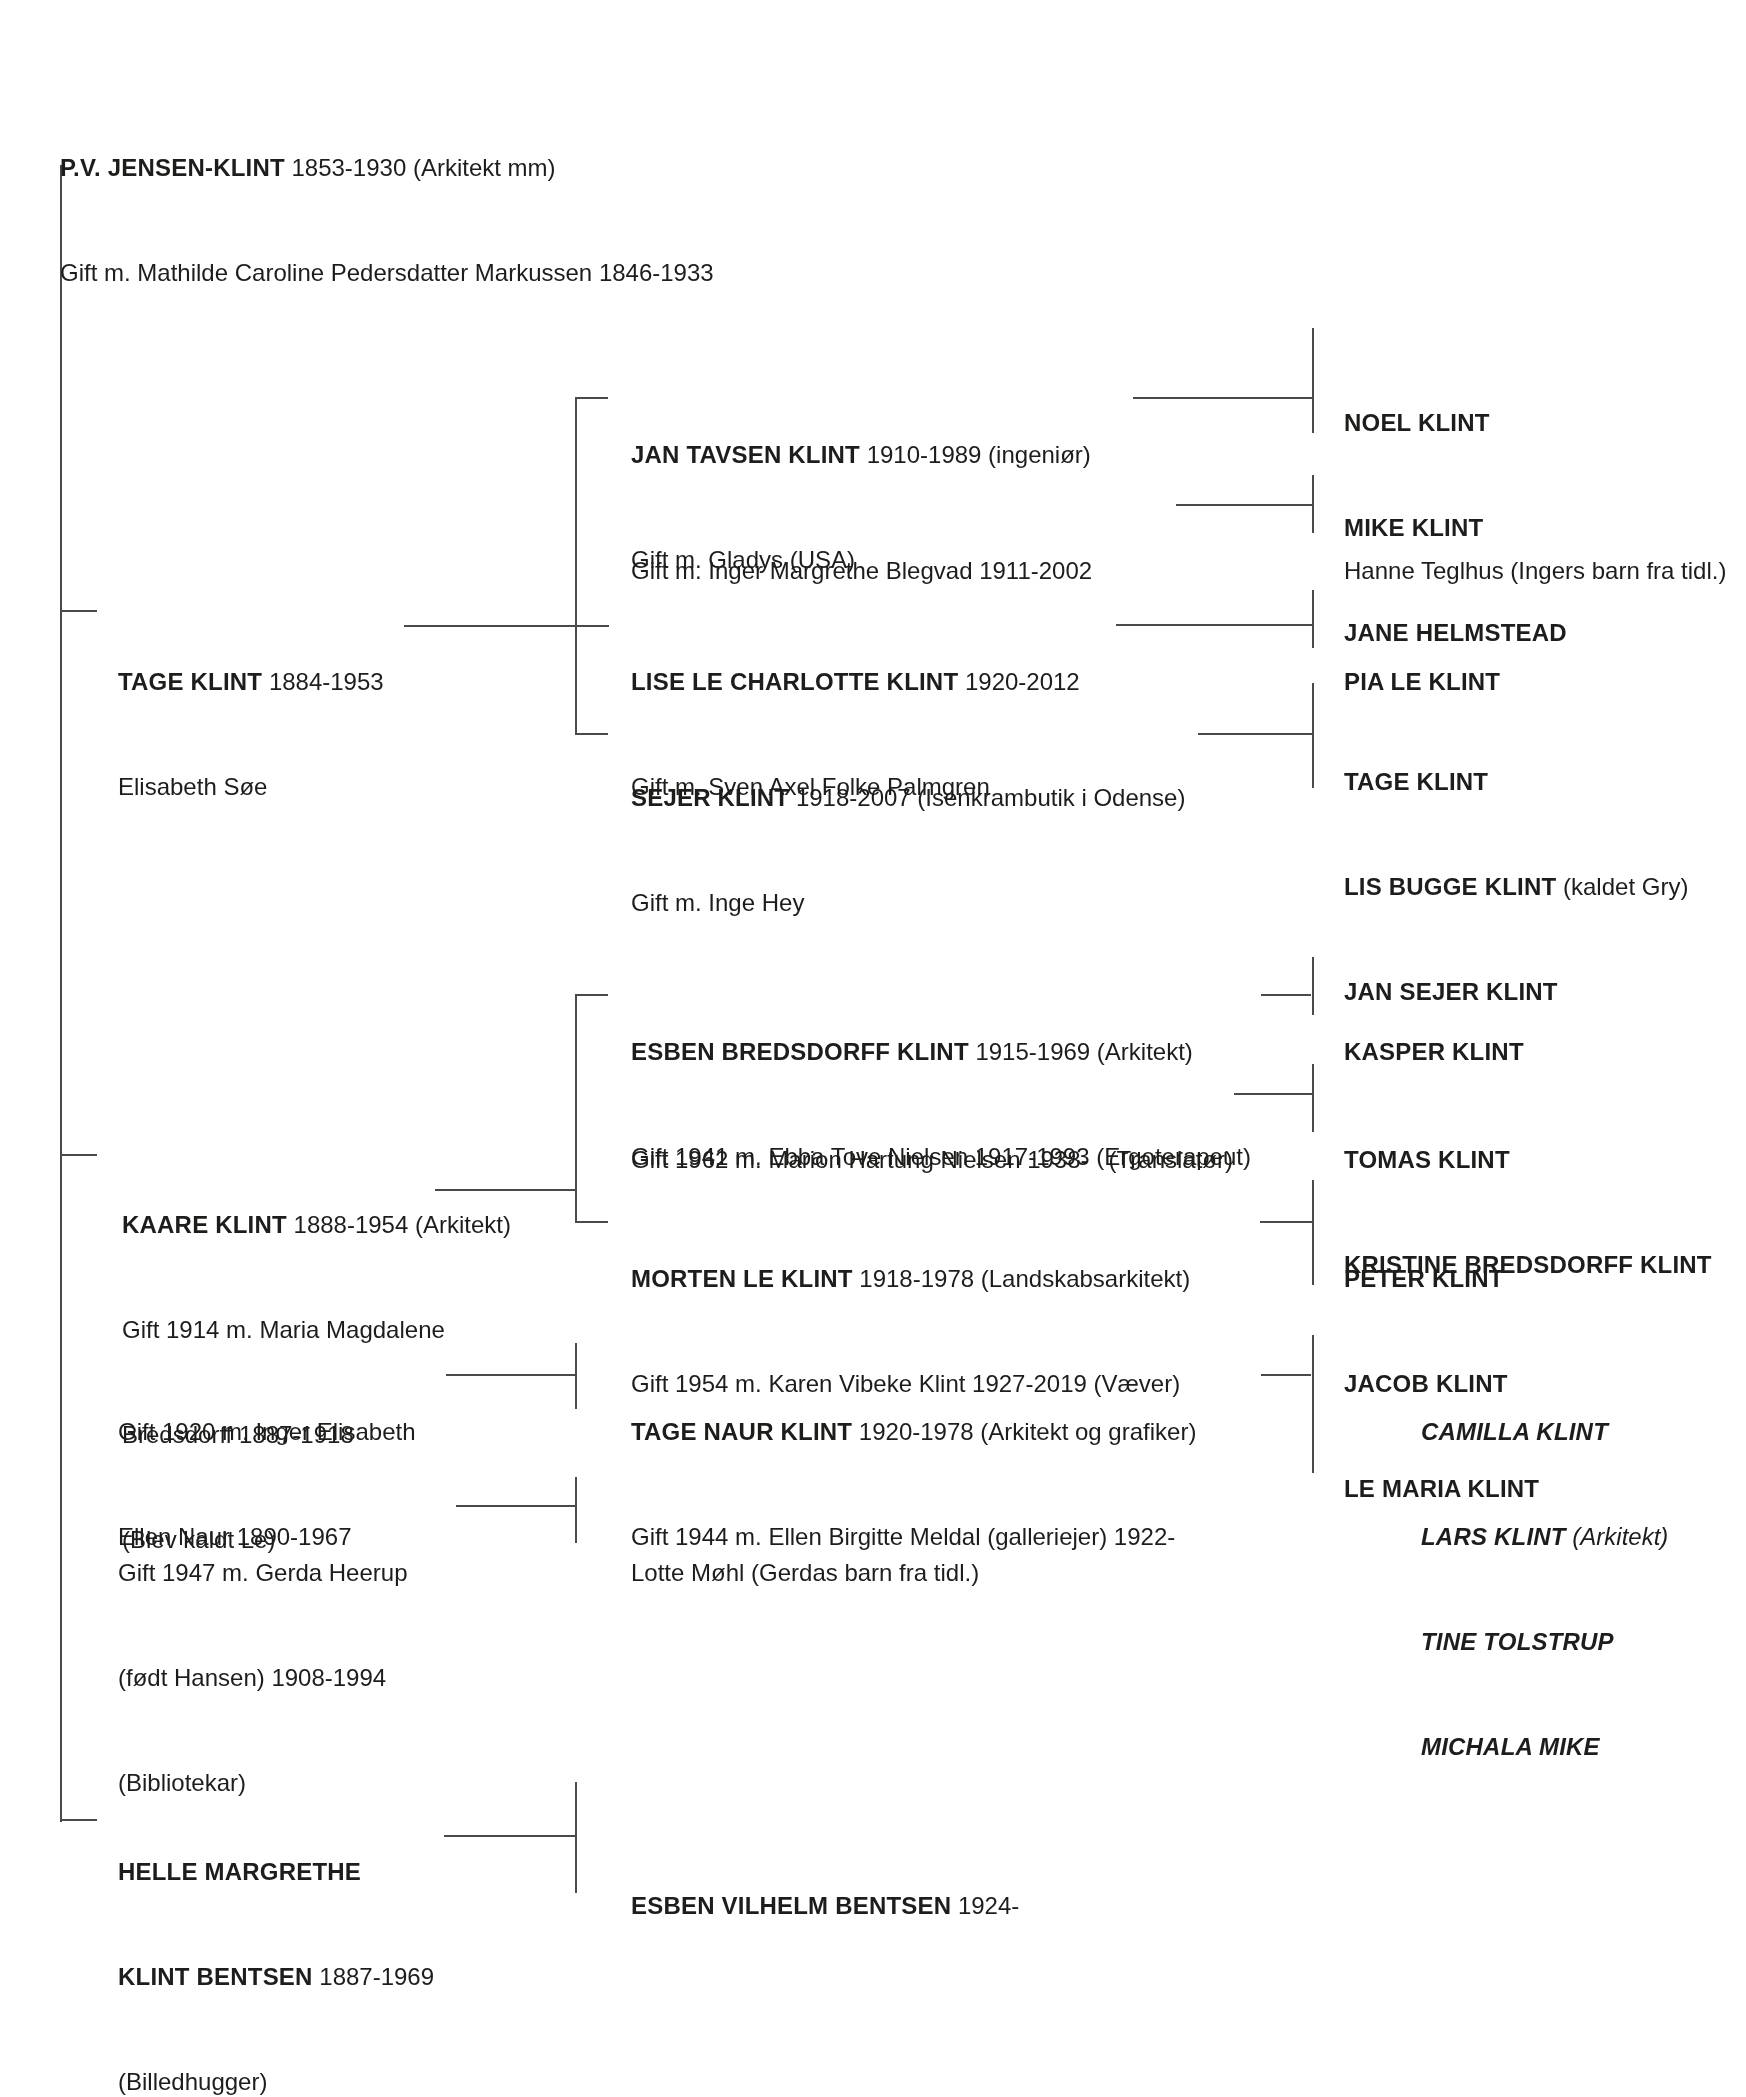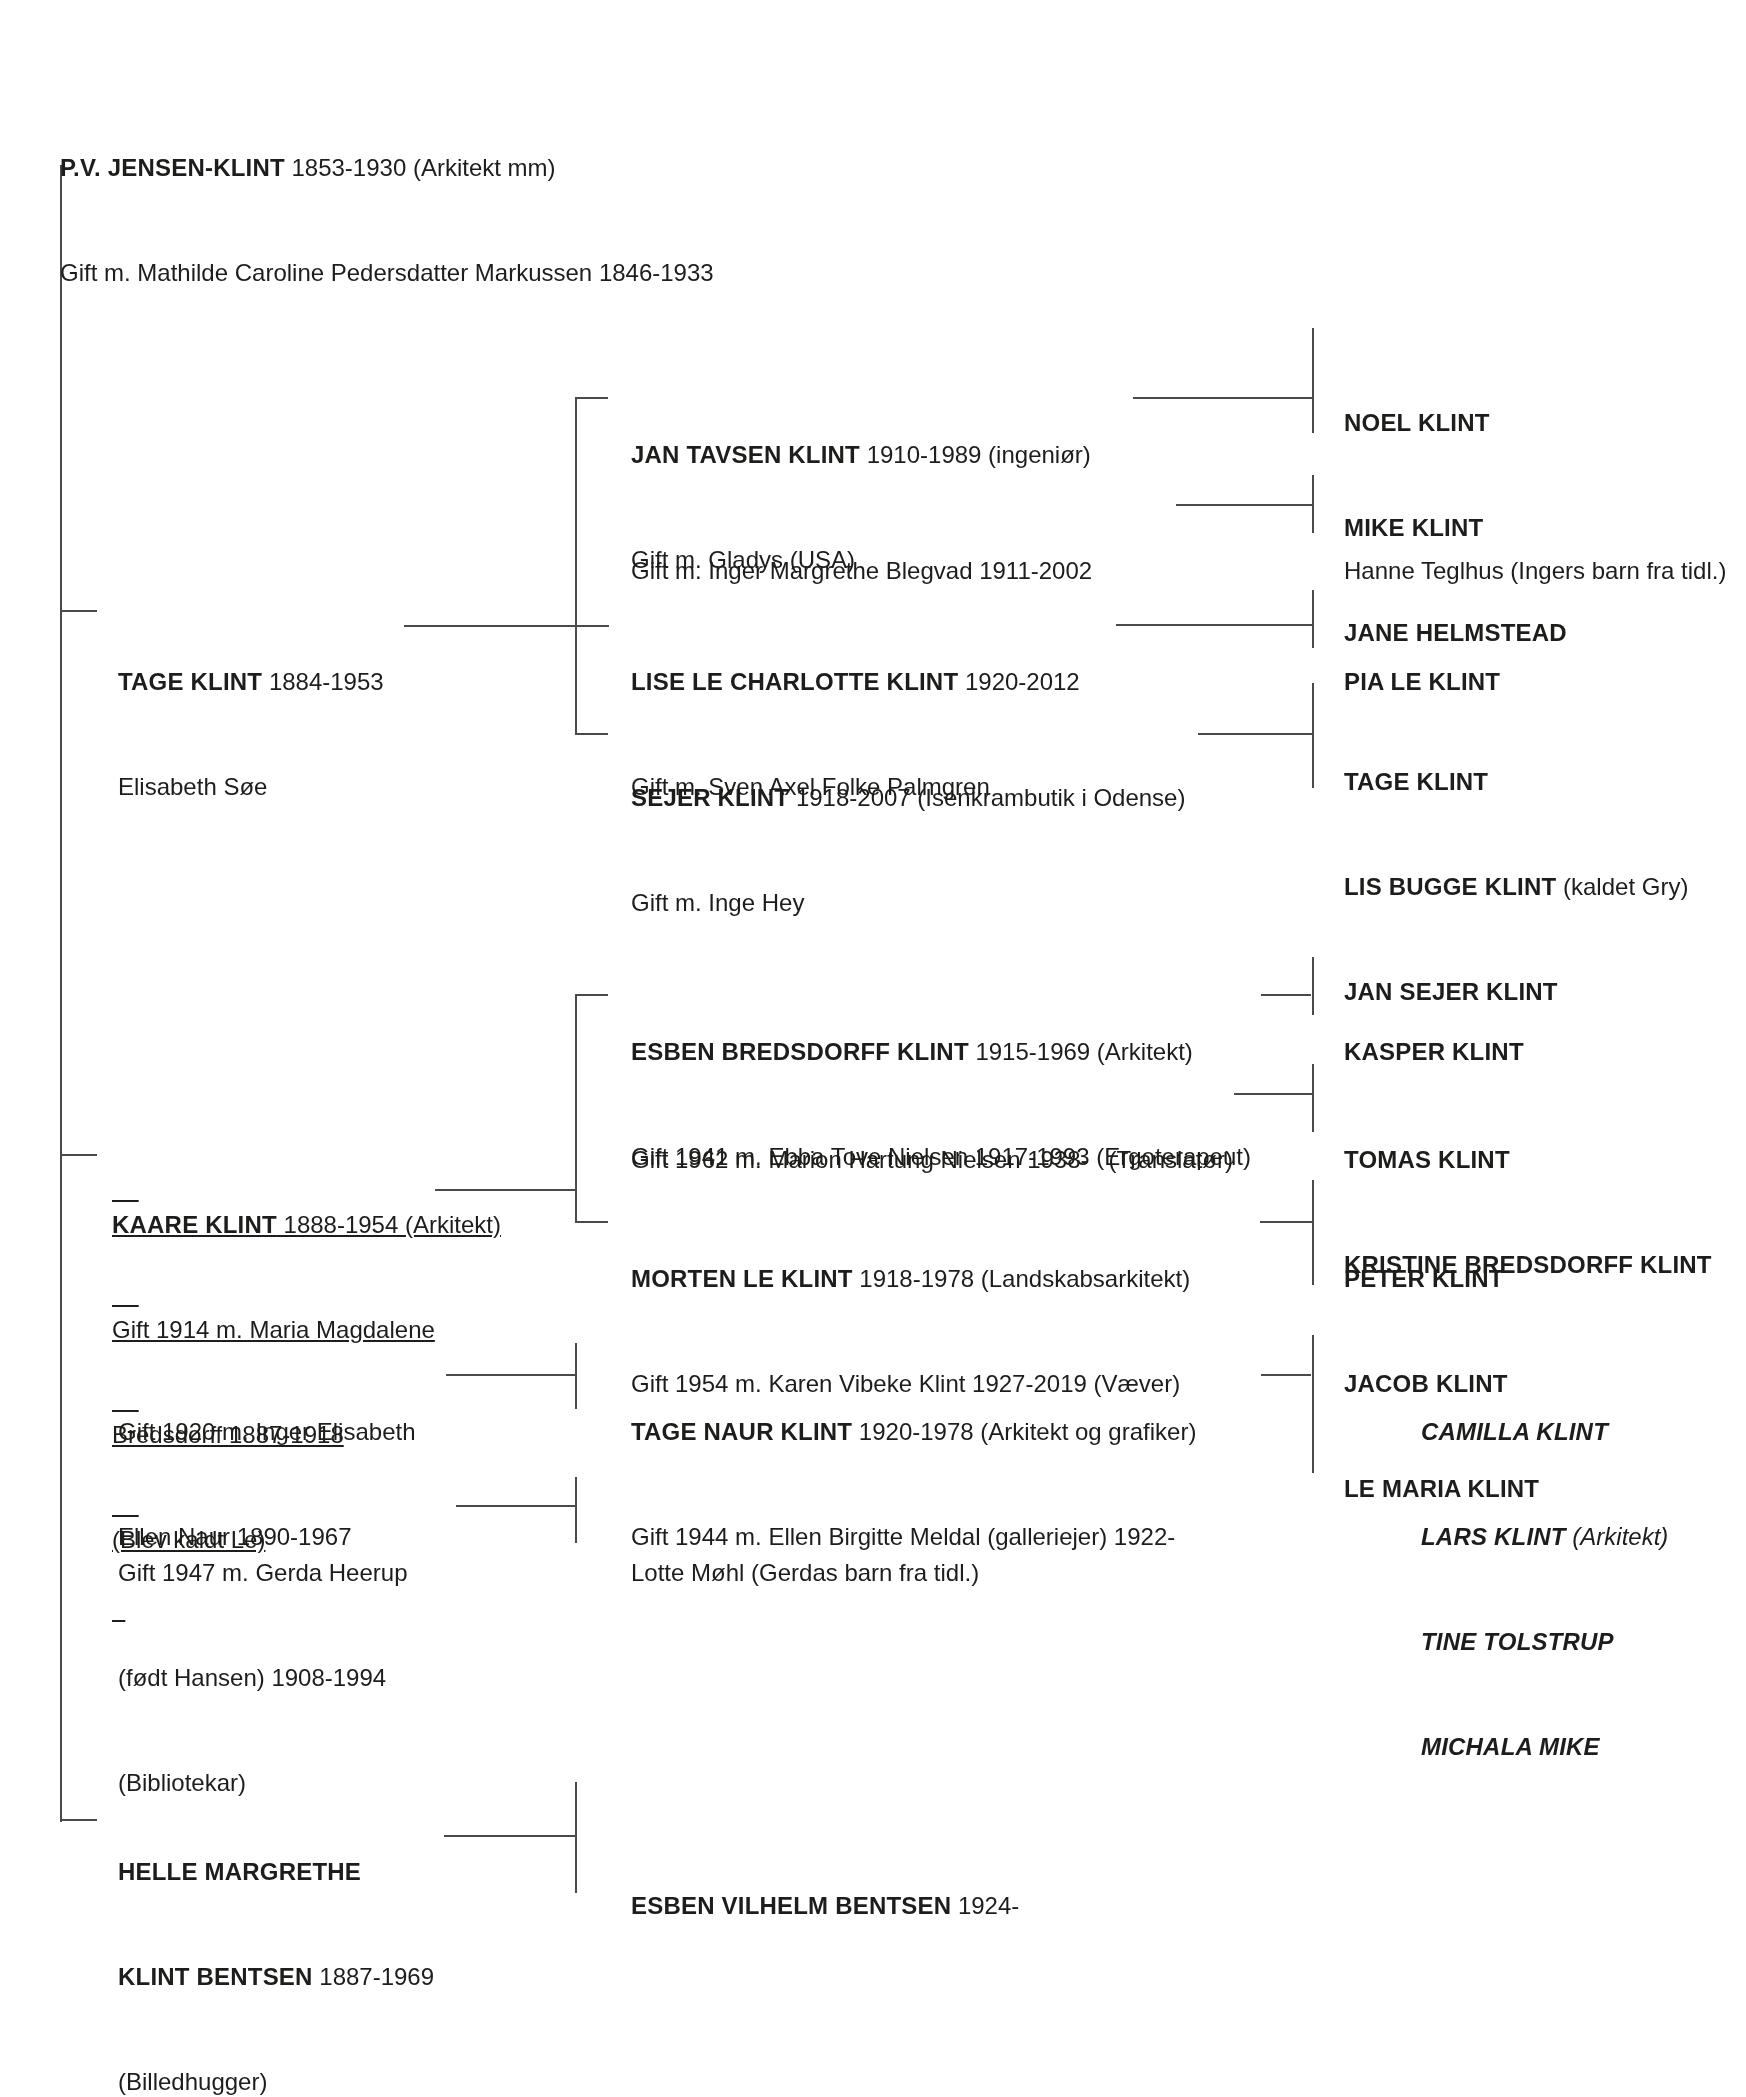--- a/index.html
+++ b/index.html
@@ -75,21 +75,21 @@
   <div class="block" style="left:60px;top:80px;">
     <div class="tline"><span class="b">P.V. JENSEN-KLINT</span><span> 1853-1930 (Arkitekt mm)</span></div>
     <div class="tline"><span>Gift m. Mathilde Caroline Pedersdatter Markussen 1846-1933</span></div>
   </div>
 
   <div class="block" style="left:118px;top:594px;">
     <div class="tline"><span class="b">TAGE KLINT</span><span> 1884-1953</span></div>
     <div class="tline"><span>Elisabeth Søe</span></div>
   </div>
 
-  <div class="block" style="left:112px;top:1137px;text-decoration:underline;">
+  <div class="block" style="left:122px;top:1137px;">
     <div class="tline"><span class="b">KAARE KLINT</span><span> 1888-1954 (Arkitekt)</span></div>
     <div class="tline"><span>Gift 1914 m. Maria Magdalene</span></div>
     <div class="tline"><span>Bredsdorff 1887-1918</span></div>
     <div class="tline"><span>(Blev kaldt Le)</span></div>
   </div>
 
   <div class="block" style="left:118px;top:1344px;">
     <div class="tline"><span>Gift 1920 m. Inger Elisabeth</span></div>
     <div class="tline"><span>Ellen Naur 1890-1967</span></div>
   </div>

